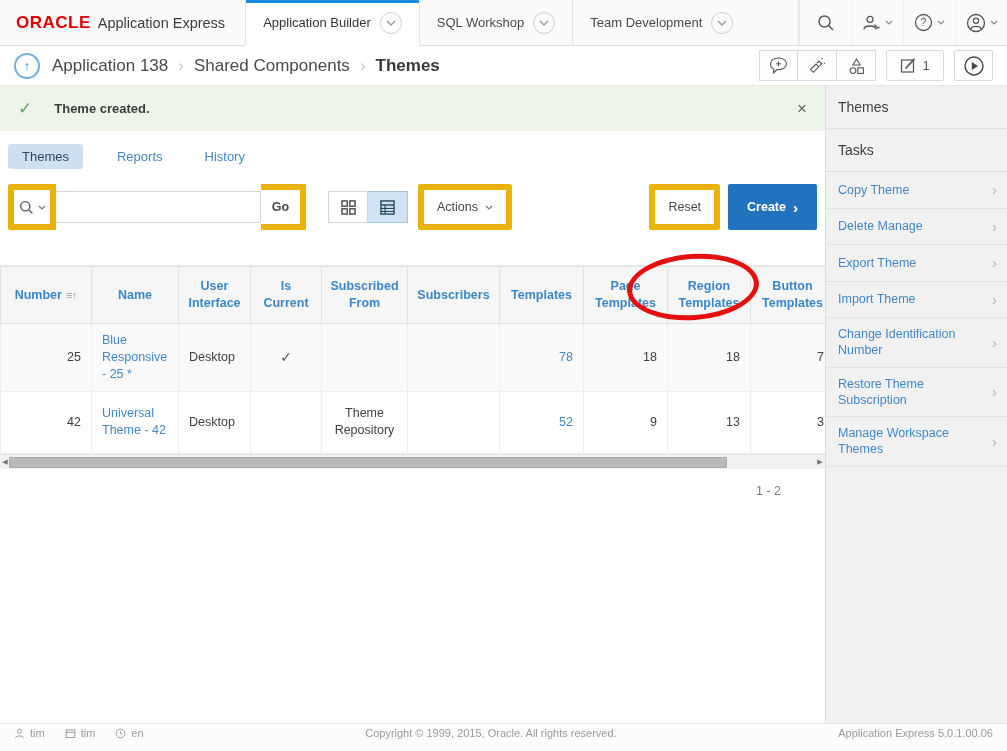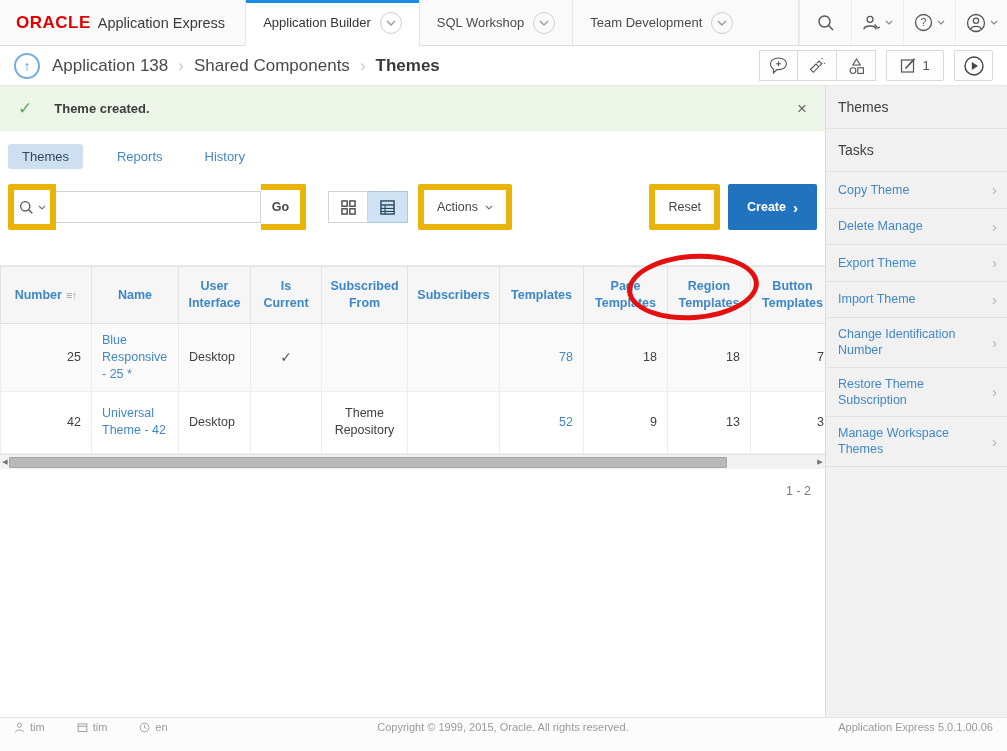--- a/index.html
+++ b/index.html
@@ -69,29 +69,29 @@
   td.num { text-align:right; }
   td.ctr { text-align:center; }
   a.cell-link { color:#4387c7; text-decoration:none; cursor:pointer; }
   .sort-ico { color:#9b9b9b; font-size:10.5px; margin-left:4px; font-weight:normal; }
   .check { color:#555; font-size:14px; }
   
   .hscroll { width:825px; height:15px; background:#f1f1f1; position:relative; border-top:1px solid #e6e6e6; }
   .hs-arrow { position:absolute; top:0; width:10px; height:15px; display:flex; align-items:center; justify-content:center; font-size:7px; color:#707070; cursor:pointer; }
   .hs-arrow.left { left:0; } .hs-arrow.right { right:0; }
   .hs-thumb { position:absolute; left:9px; top:2px; width:718px; height:11px; background:#b9b9b9; border:1px solid #a8a8a8; border-radius:1px; cursor:grab; }
-  .pagination { text-align:right; padding:15px 14px; color:#787878; font-size:12.5px; }
+  .pagination { text-align:right; padding:15px 44px; color:#787878; font-size:12.5px; }
   
   .sidebar { width:182px; background:#f1f1f1; border-left:1px solid #dcdcdc; }
   .sb-title { padding:13px 12px; font-size:14px; color:#414141; border-bottom:1px solid #e0e0e0; }
   .sb-desc { padding:12px 12px 14px 12px; font-size:12.5px; color:#555; line-height:1.5; border-bottom:1px solid #e0e0e0; }
   .sb-task { display:flex; justify-content:space-between; align-items:center; gap:8px; padding:8px 10px 8px 12px; font-size:12.5px; color:#4387c7; border-bottom:1px solid #e2e2e2; cursor:pointer; line-height:1.3; }
   .sb-chev { color:#b4b4b4; font-size:15px; }
   
-  .footer { position:absolute; left:0; bottom:0; width:1007px; height:34px; background:#fcfcfc; border-top:1px solid #e4e4e4; display:flex; align-items:flex-start; padding:3px 14px 0 14px; font-size:11px; color:#9a9a9a; overflow:hidden; gap:32px; }
+  .footer { position:absolute; left:0; bottom:0; width:1007px; height:28px; background:#fcfcfc; border-top:1px solid #e4e4e4; display:flex; align-items:flex-start; padding:3px 14px 0 14px; font-size:11px; color:#9a9a9a; overflow:hidden; gap:20px; }
   .f-item { display:flex; align-items:center; gap:5px; }
   .f-center { margin:0 auto; }
   svg { display:block; }
 </style>
 </head>
 <body>
 
 <div class="topbar">
   <div class="logo">
     <span class="logo-brand">ORACLE</span>

